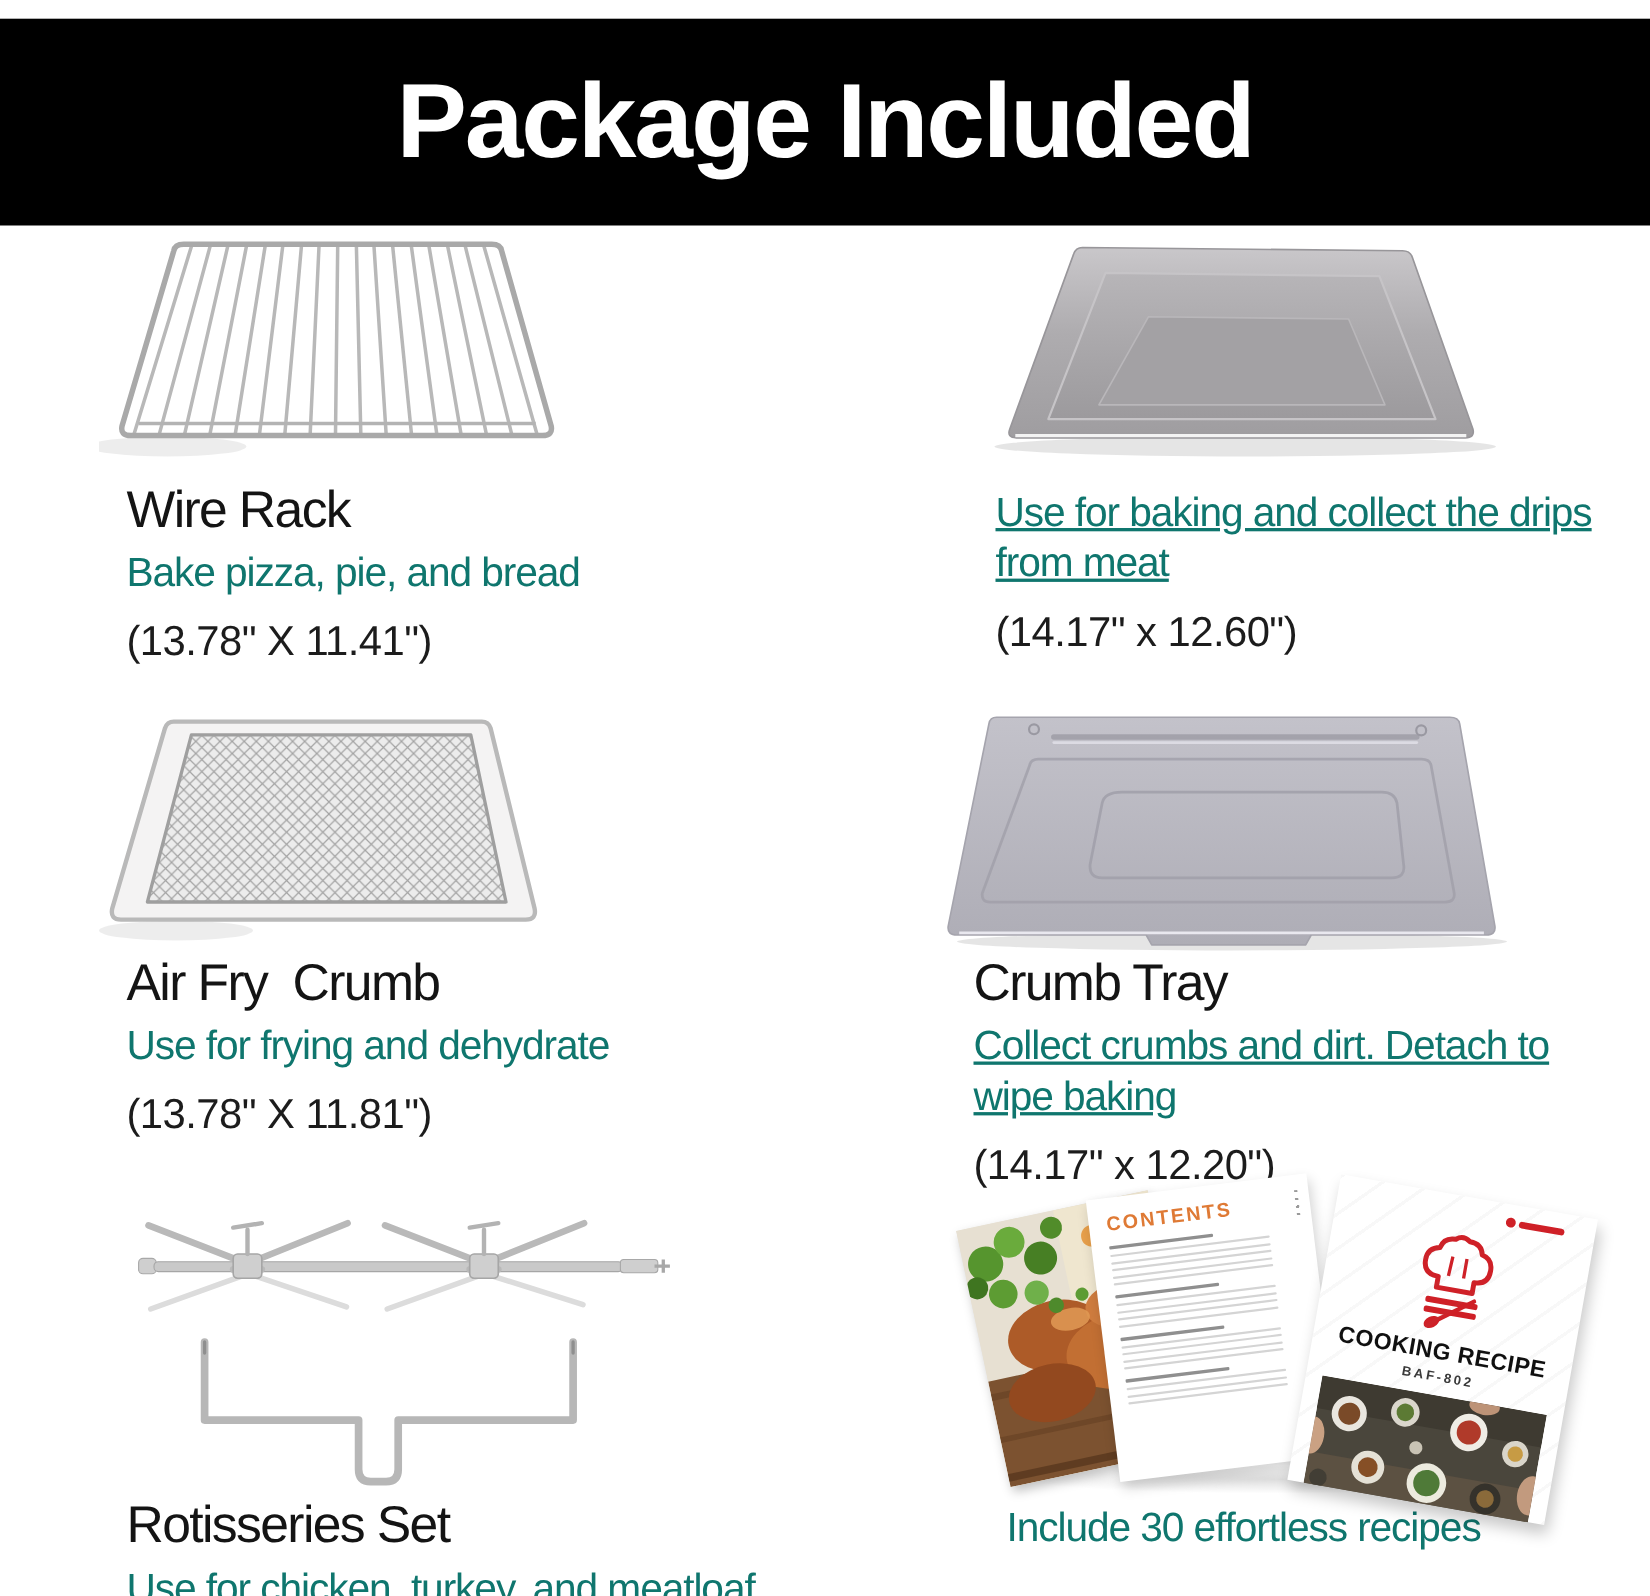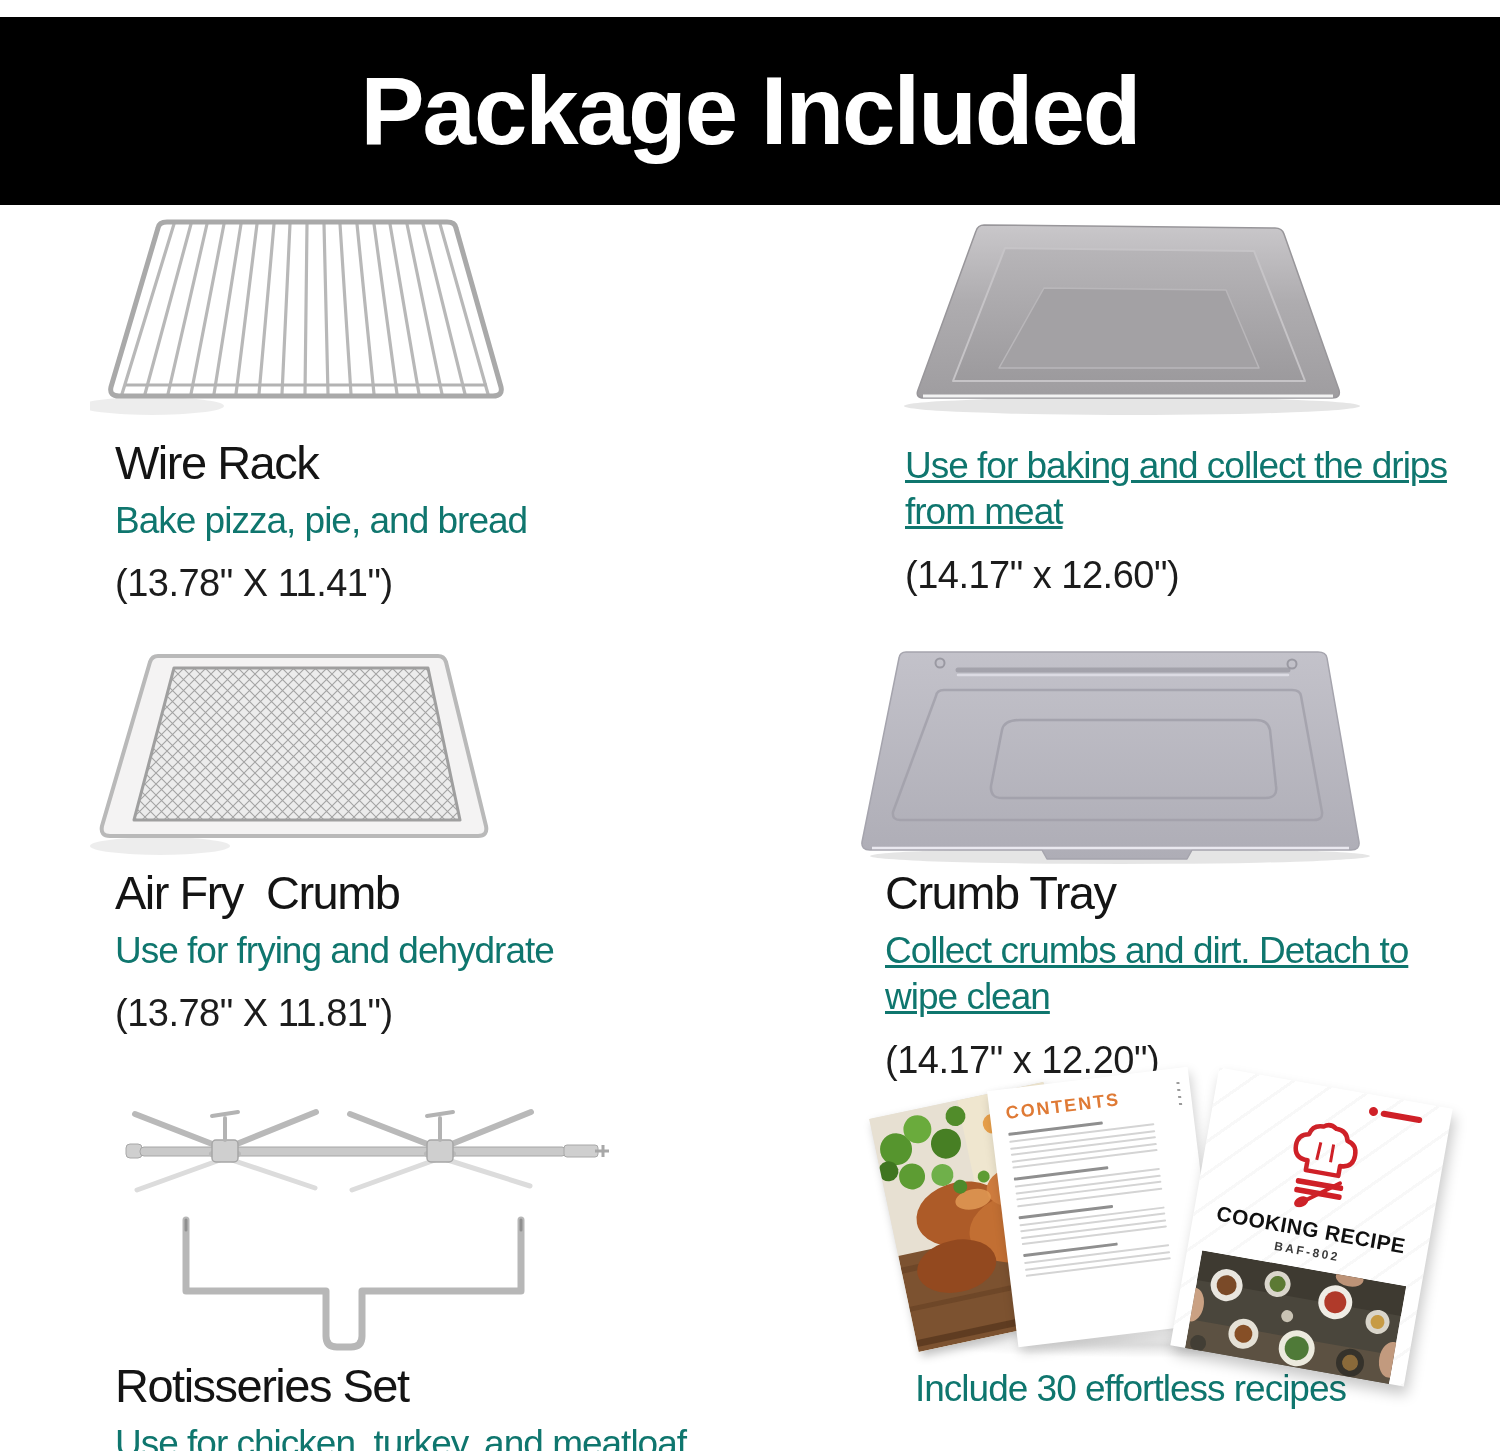--- a/index.html
+++ b/index.html
@@ -163,21 +163,21 @@
         <path d="M118,45 L448,45" stroke="#dcdbe3" stroke-width="2.5" stroke-linecap="round"></path>
         <circle cx="100" cy="33" r="4.5" fill="none" stroke="#9a99a2" stroke-width="2"></circle>
         <circle cx="452" cy="34" r="4.5" fill="none" stroke="#9a99a2" stroke-width="2"></circle>
         <path d="M104,60 L452,60 Q460,60 461,66 L482,182 Q483,190 474,190 L60,190 Q52,190 53,182 L96,66 Q97,60 104,60 Z" fill="none" stroke="#a09fa9" stroke-width="2.5" opacity="0.8" stroke-linejoin="round"></path>
         <path d="M180,90 L416,90 Q428,90 430,100 L436,156 Q438,168 425,168 L162,168 Q150,168 151,156 L162,100 Q164,90 180,90 Z" fill="none" stroke="#a09fa9" stroke-width="2.5" opacity="0.85" stroke-linejoin="round"></path>
         <line x1="32" y1="218" x2="509" y2="218" stroke="#e9e8ef" stroke-width="2.5"></line>
       </svg>
     </div>
     <div class="card-text">
       <h2>Crumb Tray</h2>
-      <p class="desc">Collect crumbs and dirt. Detach to wipe clean</p>
+      <p class="desc">Collect crumbs and dirt. Detach to wipe baking</p>
       <p class="dims">(14.17" x 12.20")</p>
     </div>
   </section>
 
   <section class="card c5">
     <div class="card-image">
       <svg width="620" height="288" viewBox="0 0 620 288">
         <g stroke="#dcdcdc" stroke-width="5" stroke-linecap="round">
           <path d="M47,120 L141,86 M225,118 L130,86"></path>
           <path d="M262,120 L356,86 M440,116 L345,86"></path>

